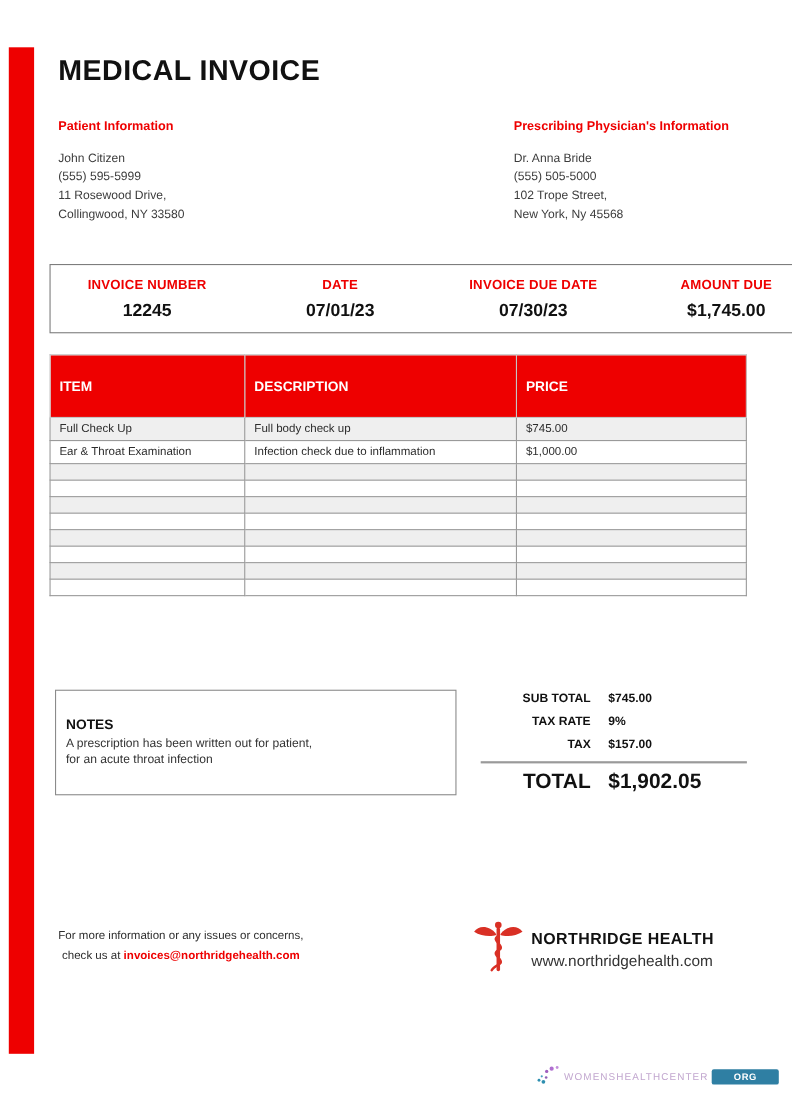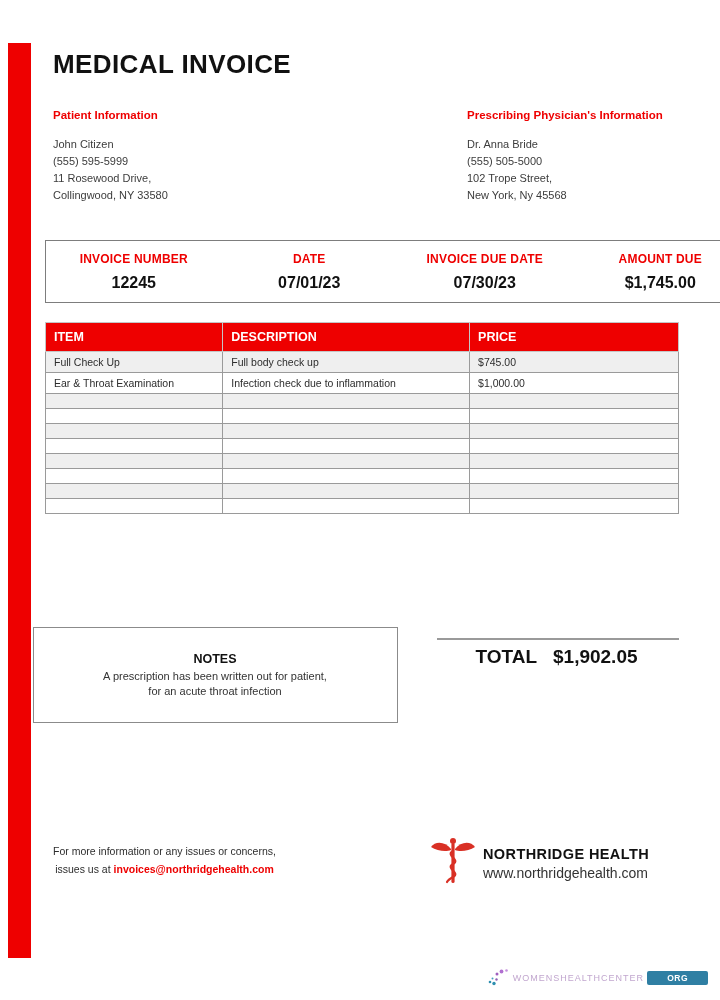--- a/index.html
+++ b/index.html
@@ -26,28 +26,28 @@
   .physician-block{left:467px;}
   .info-heading{font-size:11.5px;font-weight:700;color:var(--red);margin-bottom:15px;}
   .info-line{line-height:17px;}
 
   .summary-box{position:absolute;left:45px;top:240px;width:704px;height:63px;border:1.5px solid var(--box-border);display:flex;align-items:center;}
   .sum-col{flex:1;text-align:center;}
   .sum-label{font-size:12px;font-weight:700;color:var(--red);letter-spacing:0.2px;}
   .sum-value{font-size:16px;font-weight:700;color:#111;margin-top:8px;}
 
   .items-table{position:absolute;left:45px;top:322px;width:634px;border-collapse:collapse;border:1.5px solid var(--box-border);}
-  .items-table th{background:var(--red);color:#fff;font-size:12.5px;font-weight:700;text-align:left;padding:7px 8px;border:1px solid #c5c5c5;}
+  .items-table th{background:var(--red);color:#fff;font-size:12.5px;font-weight:700;text-align:left;padding:21px 8px;border:1px solid #c5c5c5;}
   .items-table td{border:1px solid var(--cell-border);padding:4px 8px;height:15px;font-size:10.5px;color:#2d2d2d;}
   .items-table tbody tr:nth-child(odd){background:var(--stripe);}
   .col-item{width:28%;}
   .col-desc{width:39%;}
   .col-price{width:33%;}
 
-  .notes-box{position:absolute;left:33px;top:627px;width:365px;height:96px;border:1.5px solid #8b8b8b;padding:24px 10px 0 9px;text-align:center;}
+  .notes-box{position:absolute;left:50px;top:627px;width:365px;height:96px;border:1.5px solid #8b8b8b;padding:24px 10px 0 9px;}
   .notes-heading{font-size:12.5px;font-weight:700;color:#111;margin-bottom:3px;}
   .notes-line{font-size:11px;color:#333;line-height:15px;}
 
   .totals{position:absolute;left:437px;top:629px;width:242px;}
   .totals-grid{display:grid;grid-template-columns:100px 1fr;column-gap:16px;row-gap:9px;font-size:11px;font-weight:700;color:#111;}
   .t-label{text-align:right;}
   .t-value{text-align:left;}
   .totals-divider{border-top:2px solid #9a9a9a;margin-top:9px;}
   .total-row{display:grid;grid-template-columns:100px 1fr;column-gap:16px;margin-top:6px;font-size:19px;font-weight:700;color:#111;}
 
@@ -168,30 +168,38 @@
     </tbody>
   </table>
 
   <div class="notes-box">
     <div class="notes-heading">NOTES</div>
     <div class="notes-line">A prescription has been written out for patient,</div>
     <div class="notes-line">for an acute throat infection</div>
   </div>
 
   <div class="totals">
+    <div class="totals-grid">
+      <div class="t-label">SUB TOTAL</div>
+      <div class="t-value">$745.00</div>
+      <div class="t-label">TAX RATE</div>
+      <div class="t-value">9%</div>
+      <div class="t-label">TAX</div>
+      <div class="t-value">$157.00</div>
+    </div>
     <div class="totals-divider"></div>
     <div class="total-row">
       <div class="t-label">TOTAL</div>
       <div class="t-value">$1,902.05</div>
     </div>
   </div>
 
   <div class="footer-contact">
     <div>For more information or any issues or concerns,</div>
-    <div><span>issues us at </span><a href="#" class="footer-email">invoices@northridgehealth.com</a></div>
+    <div><span>check us at </span><a href="#" class="footer-email">invoices@northridgehealth.com</a></div>
   </div>
 
   <div class="logo">
     <span>
       <svg width="46" height="50" viewBox="0 0 46 50">
         <circle cx="23" cy="5" r="3" fill="#D93025"></circle>
         <rect x="21.4" y="7" width="3.2" height="40" rx="1.6" fill="#D93025"></rect>
         <path d="M21 13 C15 5, 5 5, 1 11 C7 15, 16 16, 21 14 Z" fill="#D93025"></path>
         <path d="M25 13 C31 5, 41 5, 45 11 C39 15, 30 16, 25 14 Z" fill="#D93025"></path>
         <path d="M23 15 C15 19, 31 24, 23 28 C15 32, 31 37, 23 41 C20 42.7, 18 44, 17 46" stroke="#D93025" stroke-width="2.2" fill="none" stroke-linecap="round"></path>

